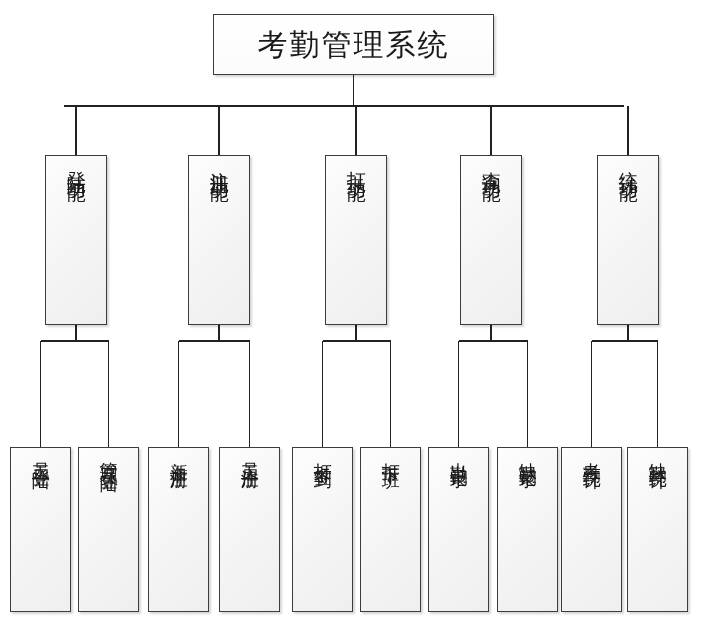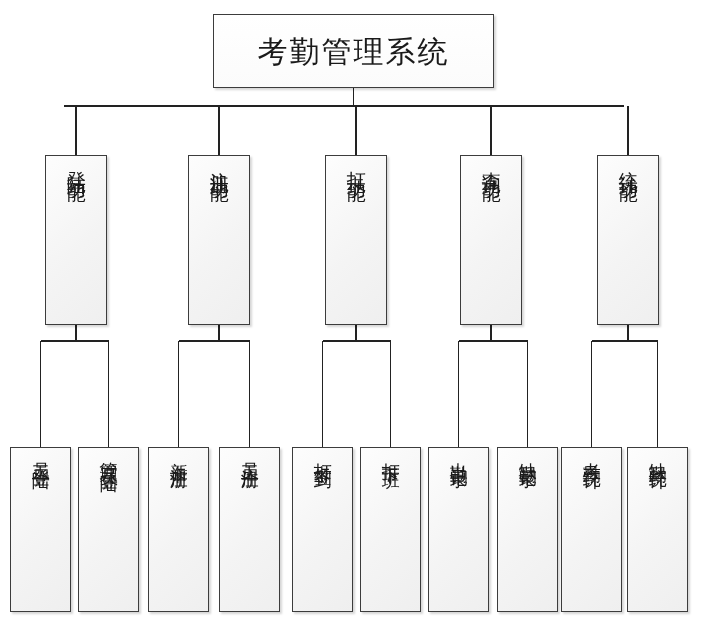--- a/index.html
+++ b/index.html
@@ -102,21 +102,21 @@
       <line x1="458.5" y1="341" x2="458.5" y2="447"></line>
       <line x1="527.5" y1="341" x2="527.5" y2="447"></line>
 
       <line x1="628" y1="325" x2="628" y2="341"></line>
       <line x1="591.5" y1="341" x2="657.5" y2="341"></line>
       <line x1="591.5" y1="341" x2="591.5" y2="447"></line>
       <line x1="657.5" y1="341" x2="657.5" y2="447"></line>
     </g>
   </svg>
 
-  <div class="node node-root" style="left:213px; top:14px; width:281px; height:74px;">
+  <div class="node node-root" style="left:213px; top:14px; width:281px; height:61px;">
     <span>考勤管理系统</span>
   </div>
 
   <div class="node node-level2" style="left:45px; top:155px; width:62px; height:170px;">
     <span class="vtext">登陆功能</span>
   </div>
   <div class="node node-level2" style="left:188px; top:155px; width:62px; height:170px;">
     <span class="vtext">注册功能</span>
   </div>
   <div class="node node-level2" style="left:325px; top:155px; width:62px; height:170px;">

